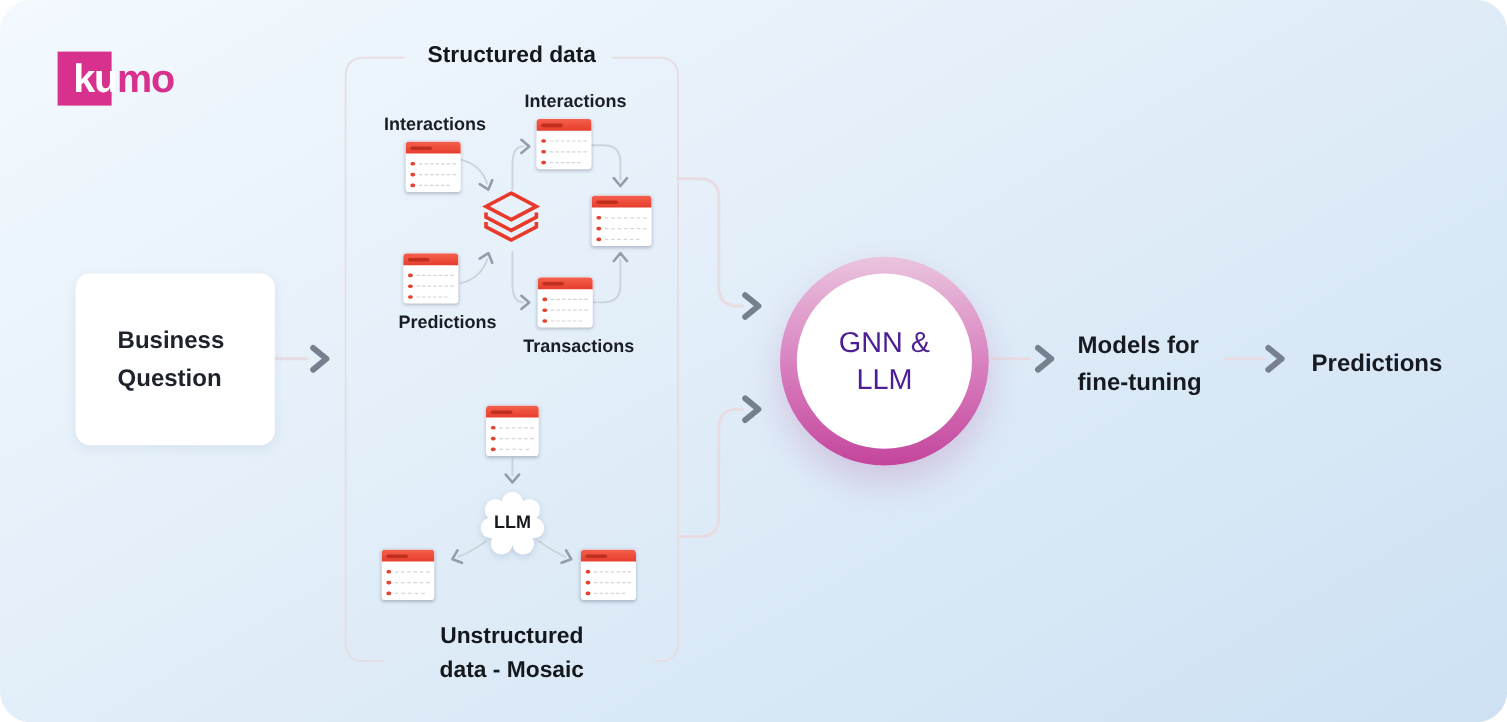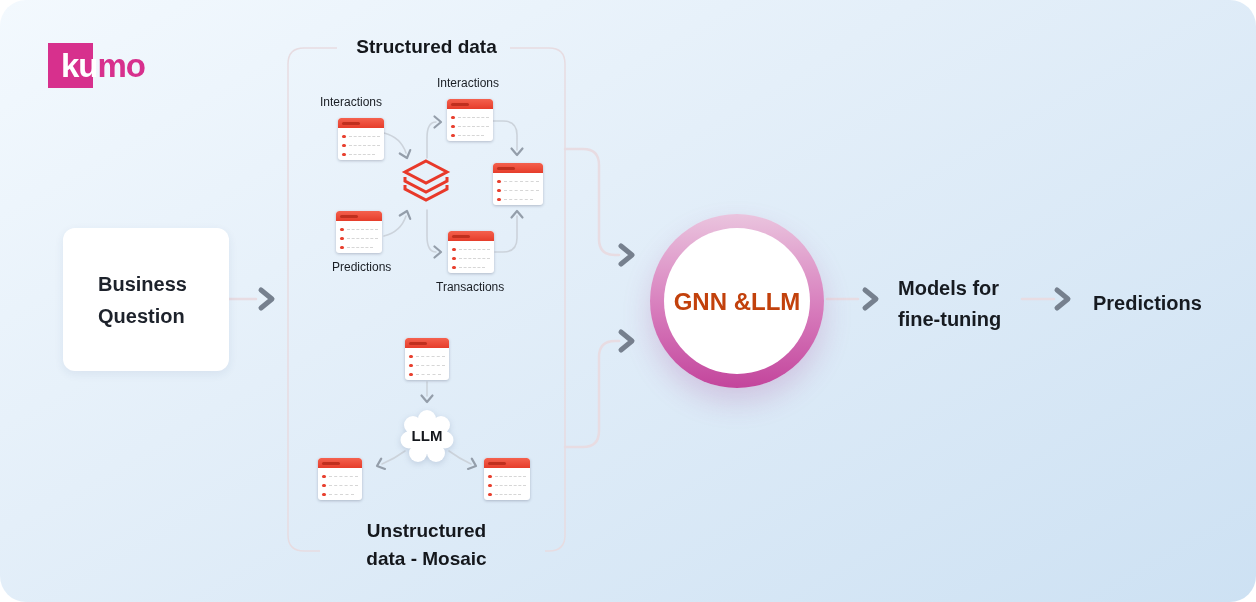--- a/index.html
+++ b/index.html
@@ -37,21 +37,21 @@
            box-shadow:0 1px 3px rgba(45,50,80,.28); overflow:hidden; }
   .tcard-head { position:relative; height:10px; background:linear-gradient(180deg,#f4614e,#e63d2b);
                 border-radius:3px 3px 0 0; }
   .tcard-pill { position:absolute; left:4px; top:3.5px; width:18px; height:3px; border-radius:2px; background:#c02f1e; }
   .tcard-body { padding:4px 4px 0 4px; }
   .trow { display:flex; align-items:center; gap:3px; height:9px; }
   .tdot { width:3.5px; height:3.5px; border-radius:50%; background:#e8402f; flex:0 0 auto; }
   .tline { flex:1; border-top:1.5px dashed #d6d6d6; }
   .tline.short { flex:0 0 70%; }
 
-  .tlabel { position:absolute; font-size:12px; font-weight:400; color:#1a1e24; white-space:nowrap; }
+  .tlabel { position:absolute; font-size:15px; font-weight:700; color:#1a1e24; white-space:nowrap; }
 
   
   .tc-demographics { left:338px; top:118px; }
   .tc-interactions { left:447px; top:99px;  }
   .tc-joined       { left:493px; top:163px; width:50px; }
   .tc-behavioral   { left:336px; top:211px; }
   .tc-transactions { left:448px; top:231px; }
   .tc-utop         { left:405px; top:338px; width:44px; }
   .tc-uleft        { left:318px; top:458px; width:44px; }
   .tc-uright       { left:484px; top:458px; }
@@ -67,22 +67,22 @@
   
   .llm-blob { position:absolute; left:396px; top:408px; filter:drop-shadow(0 2px 3px rgba(80,100,140,.22)); }
   .llm-label { position:absolute; left:396px; top:427px; width:62px; text-align:center;
                font-size:15px; font-weight:600; color:#15181d; }
 
   
   .gnn { position:absolute; left:650px; top:214px; width:174px; height:174px; border-radius:50%;
          background:linear-gradient(180deg,#eac4de 0%,#d77cbc 55%,#c3459c 100%);
          box-shadow:0 14px 28px rgba(170,70,150,.22); }
   .gnn-inner { position:absolute; inset:14px; background:#ffffff; border-radius:50%;
-               display:flex; flex-direction:row; align-items:center; justify-content:center;
-               font-size:24px; font-weight:700; line-height:31px; color:#c2410c; }
+               display:flex; flex-direction:column; align-items:center; justify-content:center;
+               font-size:24px; font-weight:400; line-height:31px; color:#4c1d95; }
 
   .models-label { left:898px; top:273px; }
   .predictions-label { left:1093px; top:288px; }
 </style>
 </head>
 <body>
 
 <div class="canvas">
 
   <svg class="wires" viewBox="0 0 1256 602">

